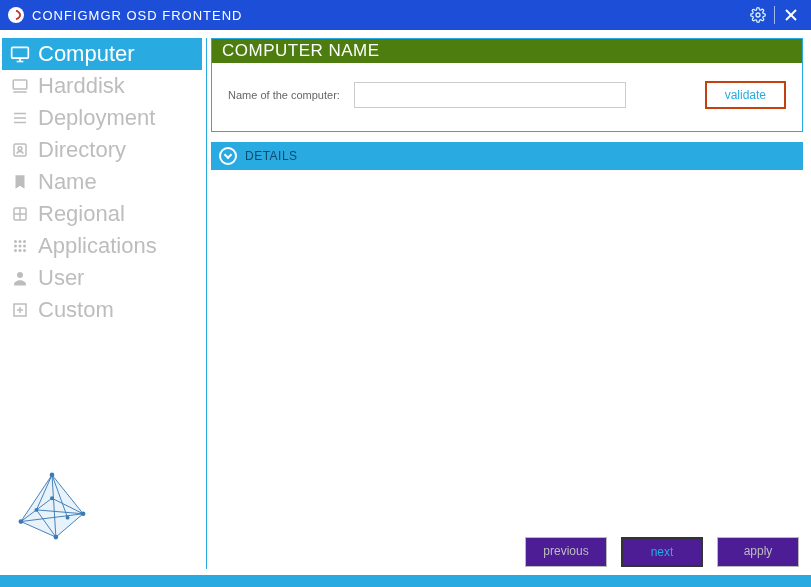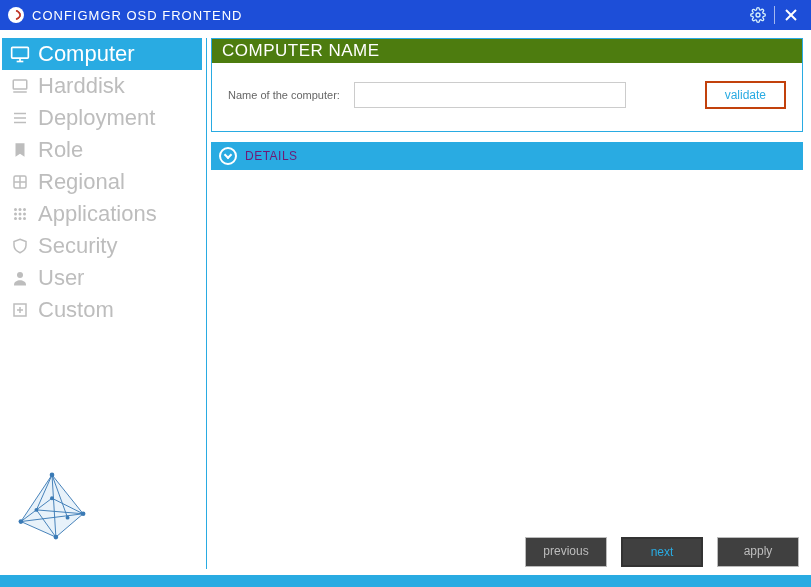--- a/index.html
+++ b/index.html
@@ -122,21 +122,21 @@
       border: 2px solid #c2410c;
       color: #29ABE2;
       font-size: 12px;
       padding: 5px 18px;
       background: #fff;
       cursor: pointer;
     }
 
     .section-bar {
       background: #29ABE2;
-      color: #701a75;
+      color: #0c4a6e;
       display: flex;
       align-items: center;
       gap: 8px;
       padding: 5px 8px;
       cursor: pointer;
     }
     .chevron-circle {
       width: 18px; height: 18px; border: 2px solid #fff; border-radius: 50%;
       display: flex; align-items: center; justify-content: center;
     }
@@ -150,21 +150,21 @@
 
     .footer {
       display: flex;
       justify-content: flex-end;
       gap: 14px;
       padding: 0 4px 2px;
     }
     .nav-btn {
       border: 1px solid #bbb;
       color: #bdbdbd;
-      background: #404040;
+      background: #4c1d95;
       font-size: 12px;
       padding: 6px 0;
       width: 82px;
       text-align: center;
       cursor: default;
     }
     .nav-btn.active {
       border: 2px solid #333;
       color: #29ABE2;
       font-weight: 400;
@@ -226,25 +226,35 @@
           <svg width="18" height="18" viewBox="0 0 24 24" fill="none" stroke="currentColor" stroke-width="2">
               <line x1="4" y1="6" x2="20" y2="6"></line>
               <line x1="4" y1="12" x2="20" y2="12"></line>
               <line x1="4" y1="18" x2="20" y2="18"></line>
             </svg>
         </span>
         <span class="label">Deployment</span>
       </li>
       <li class="sidebar-item">
         <span class="icon">
+          <svg width="18" height="18" viewBox="0 0 24 24" fill="none" stroke="currentColor" stroke-width="2">
+              <rect x="4" y="4" width="16" height="16" rx="2"></rect>
+              <circle cx="12" cy="10" r="2.5"></circle>
+              <path d="M8 17c0-2 2-3 4-3s4 1 4 3"></path>
+            </svg>
+        </span>
+        <span class="label">Directory</span>
+      </li>
+      <li class="sidebar-item">
+        <span class="icon">
           <svg width="18" height="18" viewBox="0 0 24 24" fill="currentColor">
               <path d="M6 3h12v18l-6-4-6 4z"></path>
             </svg>
         </span>
-        <span class="label">Role</span>
+        <span class="label">Name</span>
       </li>
       <li class="sidebar-item">
         <span class="icon">
           <svg width="18" height="18" viewBox="0 0 24 24" fill="none" stroke="currentColor" stroke-width="2">
               <rect x="4" y="4" width="16" height="16" rx="2"></rect>
               <line x1="4" y1="12" x2="20" y2="12"></line>
               <line x1="12" y1="4" x2="12" y2="20"></line>
             </svg>
         </span>
         <span class="label">Regional</span>
@@ -257,28 +267,20 @@
               <circle cx="18" cy="6" r="2"></circle>
               <circle cx="6" cy="12" r="2"></circle>
               <circle cx="12" cy="12" r="2"></circle>
               <circle cx="18" cy="12" r="2"></circle>
               <circle cx="6" cy="18" r="2"></circle>
               <circle cx="12" cy="18" r="2"></circle>
               <circle cx="18" cy="18" r="2"></circle>
             </svg>
         </span>
         <span class="label">Applications</span>
-      </li>
-      <li class="sidebar-item">
-        <span class="icon">
-          <svg width="18" height="18" viewBox="0 0 24 24" fill="none" stroke="currentColor" stroke-width="2">
-              <path d="M12 3l8 3v5c0 5-3.5 8-8 10-4.5-2-8-5-8-10V6l8-3z"></path>
-            </svg>
-        </span>
-        <span class="label">Security</span>
       </li>
       <li class="sidebar-item">
         <span class="icon">
           <svg width="18" height="18" viewBox="0 0 24 24" fill="currentColor">
               <circle cx="12" cy="8" r="4"></circle>
               <path d="M4 21c0-4 4-6 8-6s8 2 8 6v1H4v-1z"></path>
             </svg>
         </span>
         <span class="label">User</span>
       </li>

